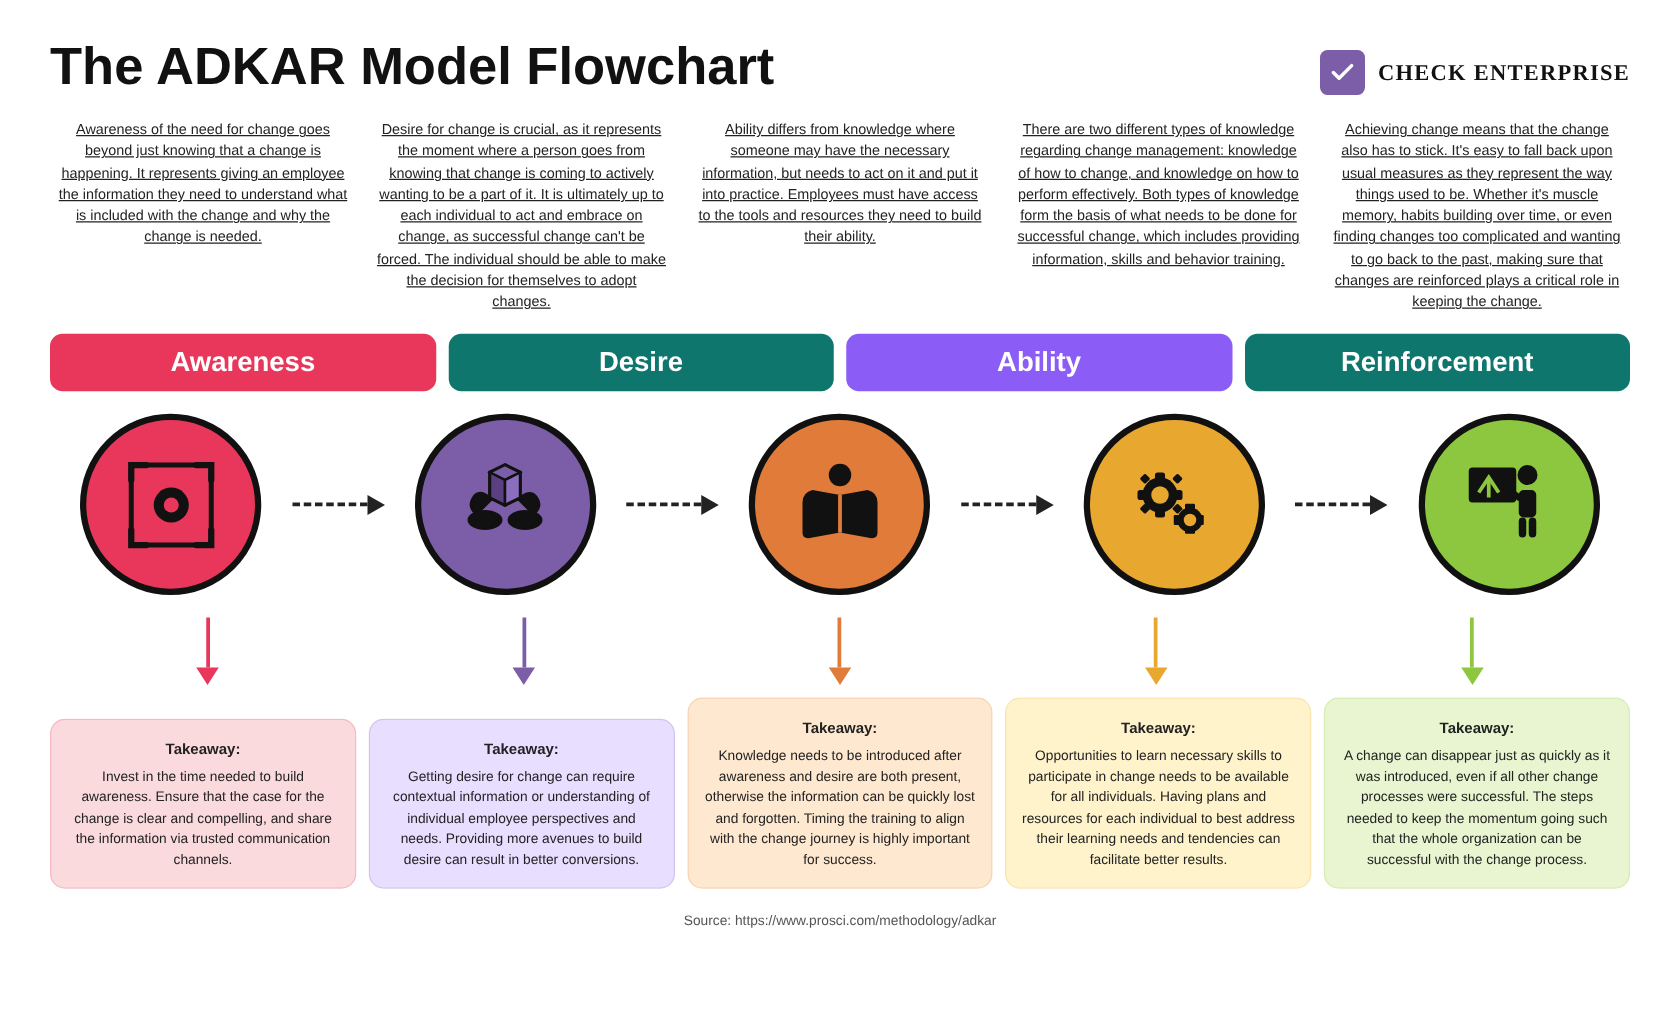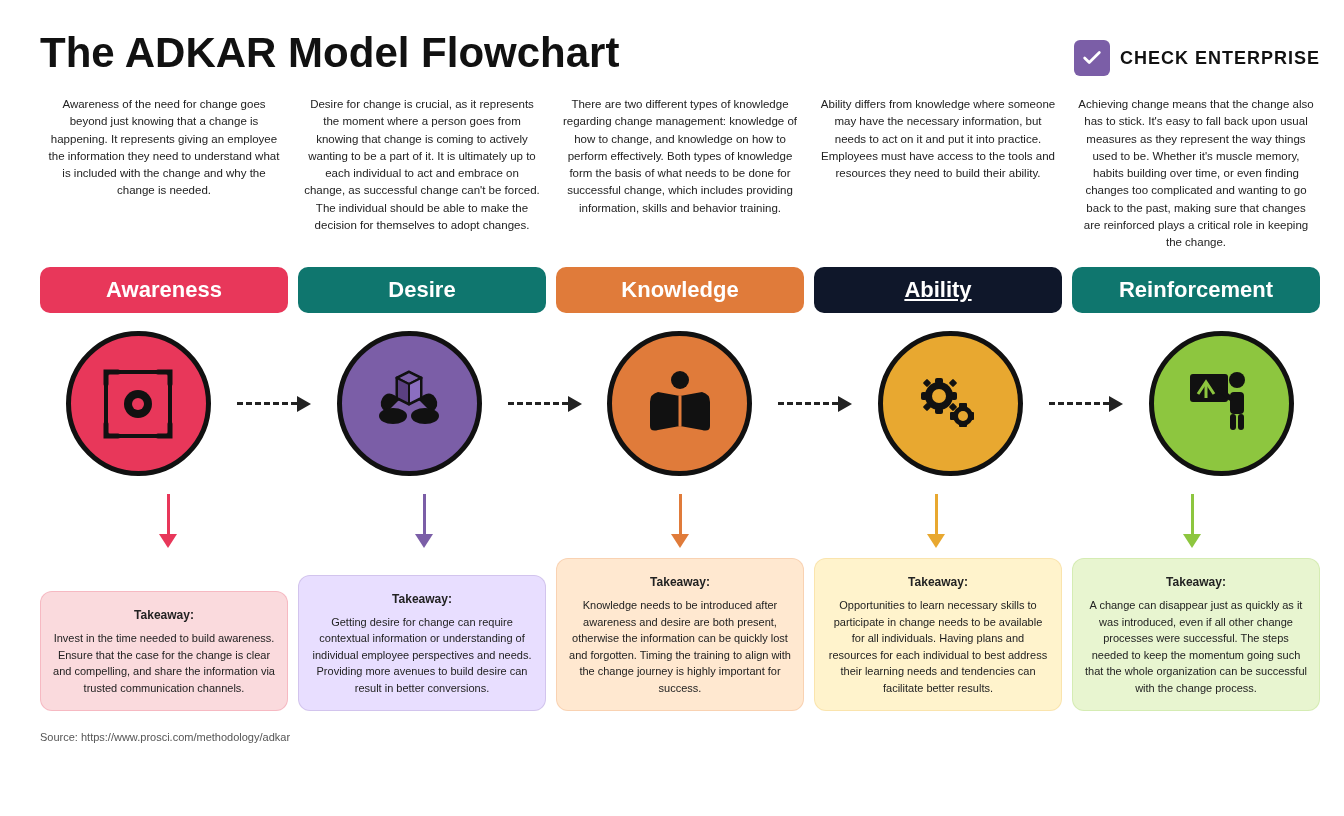--- a/index.html
+++ b/index.html
@@ -7,21 +7,21 @@
       font-family: 'Arial', sans-serif;
       background: #fff;
       width: 1344px;
       min-height: 816px;
       position: relative;
       overflow: hidden;
     }
     .page {
       width: 1344px;
       min-height: 816px;
-      padding: 30px 24px 20px 40px;
+      padding: 30px 40px 20px 40px;
       position: relative;
     }
     .header {
       display: flex;
       justify-content: space-between;
       align-items: flex-start;
       margin-bottom: 20px;
     }
     .title {
       font-size: 42px;
@@ -43,20 +43,21 @@
       display: flex;
       align-items: center;
       justify-content: center;
     }
     .check-icon svg { width: 22px; height: 22px; }
     .check-label {
       font-size: 18px;
       font-weight: 800;
       color: #111;
       letter-spacing: 1px;
+      font-family: Liberation Serif, serif;
     }
 
     
     .flow-container {
       display: flex;
       flex-direction: column;
       gap: 0;
     }
 
     
@@ -66,20 +67,21 @@
       gap: 10px;
       margin-bottom: 16px;
     }
     .top-desc {
       flex: 1;
       font-size: 11.5px;
       color: #222;
       line-height: 1.5;
       text-align: center;
       padding: 0 6px;
+      text-decoration: underline;
     }
 
     
     .labels-row {
       display: flex;
       justify-content: space-between;
       gap: 10px;
       margin-bottom: 18px;
       align-items: center;
       border-radius: 21px;
@@ -89,21 +91,21 @@
       border-radius: 10px;
       padding: 10px 8px;
       text-align: center;
       font-size: 22px;
       font-weight: 900;
       color: #fff;
     }
     .label-awareness { background: #E8375A; }
     .label-desire { background: #0f766e; }
     .label-knowledge { background: #E07B3A; }
-    .label-ability { background: #0f172a; text-decoration: underline; }
+    .label-ability { background: #8b5cf6; }
     .label-reinforcement { background: #0f766e; }
 
     
     .icons-row {
       display: flex;
       justify-content: space-between;
       align-items: center;
       margin-bottom: 18px;
       position: relative;
     }
@@ -208,21 +210,21 @@
       text-align: center;
     }
     .ta-awareness { background: #FADADD; border: 1.5px solid #E8375A33; }
     .ta-desire { background: #E8DEFF; border: 1.5px solid #7B5EA733; }
     .ta-knowledge { background: #FFE8D0; border: 1.5px solid #E07B3A33; }
     .ta-ability { background: #FFF3CC; border: 1.5px solid #E8A83033; }
     .ta-reinforcement { background: #E8F5D0; border: 1.5px solid #8DC63F33; }
     .takeaway-title { font-weight: 800; margin-bottom: 6px; font-size: 12px; }
 
     .source-line {
-      text-align: left;
+      text-align: center;
       font-size: 11px;
       color: #555;
       margin-top: 4px;
     }
 
     
   </style>
 </head>
 <body>
 
@@ -237,29 +239,28 @@
       </div>
       <span class="check-label">CHECK ENTERPRISE</span>
     </div>
   </div>
 
   <div class="flow-container">
 
     <div class="top-desc-row">
       <div class="top-desc">Awareness of the need for change goes beyond just knowing that a change is happening. It represents giving an employee the information they need to understand what is included with the change and why the change is needed.</div>
       <div class="top-desc">Desire for change is crucial, as it represents the moment where a person goes from knowing that change is coming to actively wanting to be a part of it. It is ultimately up to each individual to act and embrace on change, as successful change can't be forced. The individual should be able to make the decision for themselves to adopt changes.</div>
+      <div class="top-desc">Ability differs from knowledge where someone may have the necessary information, but needs to act on it and put it into practice. Employees must have access to the tools and resources they need to build their ability.</div>
       <div class="top-desc">There are two different types of knowledge regarding change management: knowledge of how to change, and knowledge on how to perform effectively. Both types of knowledge form the basis of what needs to be done for successful change, which includes providing information, skills and behavior training.</div>
-      <div class="top-desc">Ability differs from knowledge where someone may have the necessary information, but needs to act on it and put it into practice. Employees must have access to the tools and resources they need to build their ability.</div>
       <div class="top-desc">Achieving change means that the change also has to stick. It's easy to fall back upon usual measures as they represent the way things used to be. Whether it's muscle memory, habits building over time, or even finding changes too complicated and wanting to go back to the past, making sure that changes are reinforced plays a critical role in keeping the change.</div>
     </div>
 
     <div class="labels-row">
       <div class="label-pill label-awareness">Awareness</div>
       <div class="label-pill label-desire">Desire</div>
-      <div class="label-pill label-knowledge">Knowledge</div>
       <div class="label-pill label-ability">Ability</div>
       <div class="label-pill label-reinforcement">Reinforcement</div>
     </div>
 
     <div class="icons-row">
 
       <div class="icon-cell">
         <div class="circle-icon circle-awareness">
           <svg viewBox="0 0 80 80" xmlns="http://www.w3.org/2000/svg">
 

